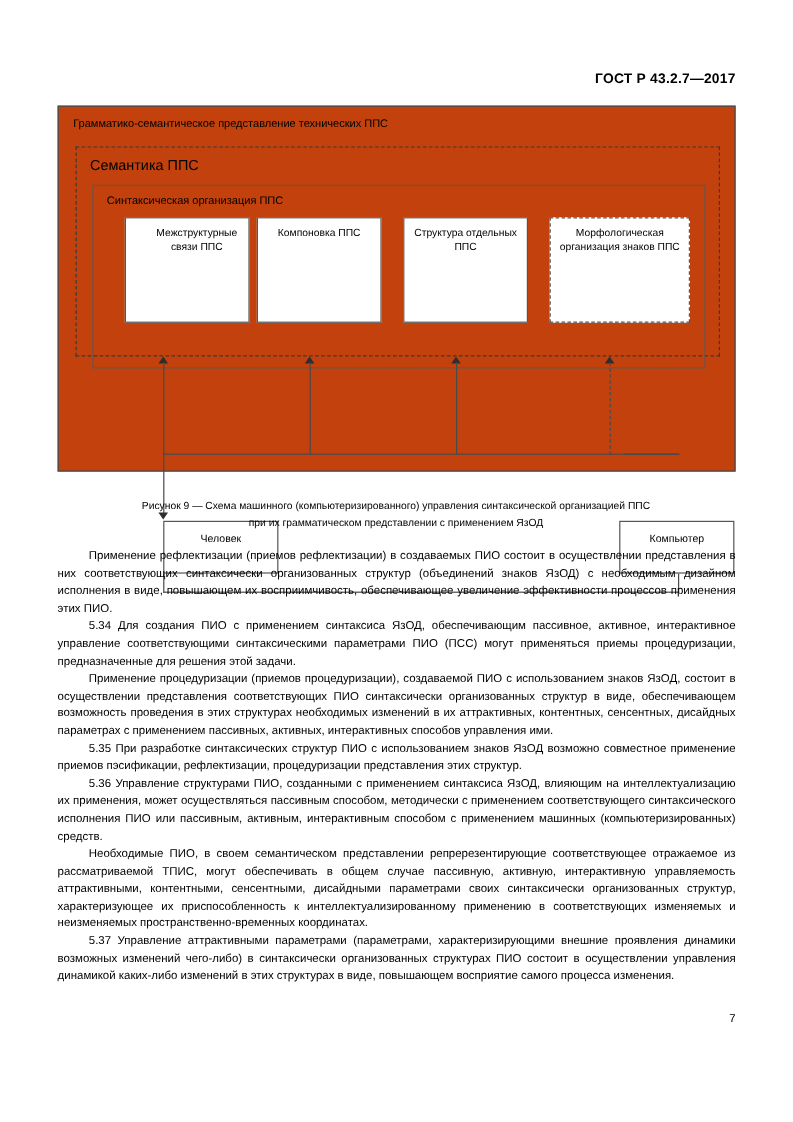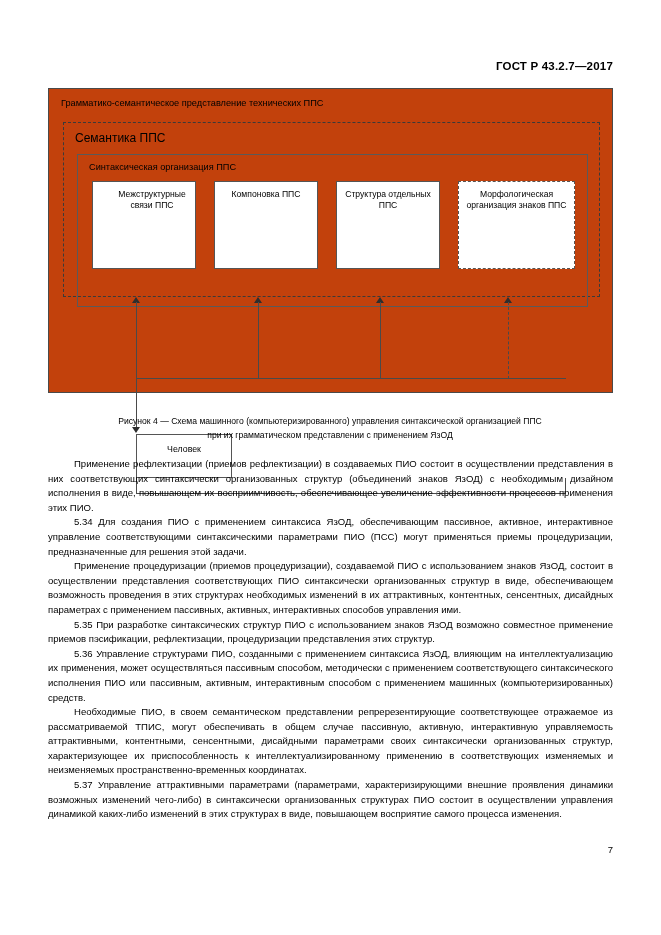--- a/index.html
+++ b/index.html
@@ -101,21 +101,21 @@
     justify-content: center;
     padding-top: 7px;
   }
   .leaf.dashed { border: 1px dashed #555; }
   .leaf-label {
     font-size: 8.6px;
     line-height: 11px;
     text-align: center;
     width: 94%;
   }
-  .leaf-1 { left: 0px;   width: 104px; padding-left: 16px; }
+  .leaf-1 { left: 12px;   width: 104px; padding-left: 16px; }
   .leaf-2 { left: 122px; width: 104px; }
   .leaf-3 { left: 244px; width: 104px; }
   .leaf-4 { left: 366px; width: 117px; }
 
   
   .vline {
     position: absolute;
     width: 1px;
     background: #4a4a4a;
   }
@@ -240,28 +240,31 @@
   <div class="hline" style="left:88px; top:290px; width:430px;"></div>
 
   <div class="vline" style="left:88px; top:290px; height:52px;"></div>
   <div class="arrow-down" style="left:84px; top:339px;"></div>
 
   <div class="hline" style="left:472px; top:290px; width:46px;"></div>
 
   <div class="actor" style="left:42px; top:346px; width:96px; height:44px;margin-left:46px;">
     <span class="actor-label">Человек</span>
   </div>
+  <div class="actor" style="left:468px; top:346px; width:96px; height:44px;">
+    <span class="actor-label">Компьютер</span>
+  </div>
 
   <div class="vline" style="left:88px; top:390px; height:16px;"></div>
   <div class="hline" style="left:88px; top:405px; width:430px;"></div>
   <div class="vline" style="left:517px; top:390px; height:16px;"></div>
 </div>
 
 <div class="caption">
-  <span>Рисунок 4 — Схема машинного (компьютеризированного) управления синтаксической организацией ППС</span>
+  <span>Рисунок 9 — Схема машинного (компьютеризированного) управления синтаксической организацией ППС</span>
   <br>
   <span>при их грамматическом представлении с применением ЯзОД</span>
 </div>
 
 <div class="body-text">
   <p>Применение рефлектизации (приемов рефлектизации) в создаваемых ПИО состоит в осуществлении представления в них соответствующих синтаксически организованных структур (объединений знаков ЯзОД) с необходимым дизайном исполнения в виде, повышающем их восприимчивость, обеспечивающее увеличение эффективности процессов применения этих ПИО.</p>
   <p>5.34 Для создания ПИО с применением синтаксиса ЯзОД, обеспечивающим пассивное, активное, интерактивное управление соответствующими синтаксическими параметрами ПИО (ПСС) могут применяться приемы процедуризации, предназначенные для решения этой задачи.</p>
   <p>Применение процедуризации (приемов процедуризации), создаваемой ПИО с использованием знаков ЯзОД, состоит в осуществлении представления соответствующих ПИО синтаксически организованных структур в виде, обеспечивающем возможность проведения в этих структурах необходимых изменений в их аттрактивных, контентных, сенсентных, дисайдных параметрах с применением пассивных, активных, интерактивных способов управления ими.</p>
   <p>5.35 При разработке синтаксических структур ПИО с использованием знаков ЯзОД возможно совместное применение приемов пэсификации, рефлектизации, процедуризации представления этих структур.</p>
   <p>5.36 Управление структурами ПИО, созданными с применением синтаксиса ЯзОД, влияющим на интеллектуализацию их применения, может осуществляться пассивным способом, методически с применением соответствующего синтаксического исполнения ПИО или пассивным, активным, интерактивным способом с применением машинных (компьютеризированных) средств.</p>

